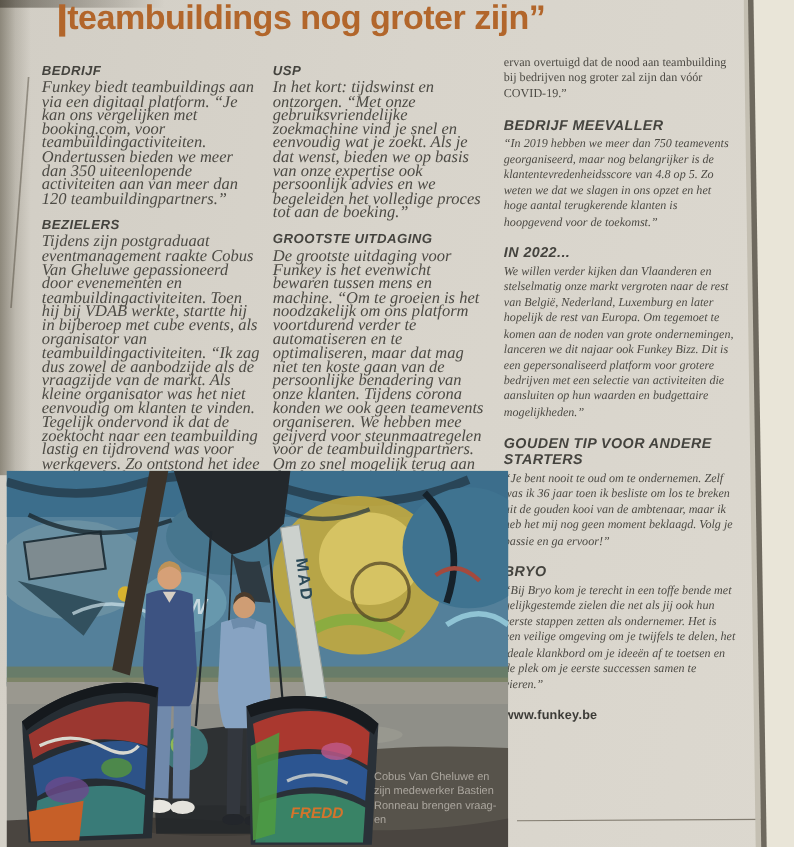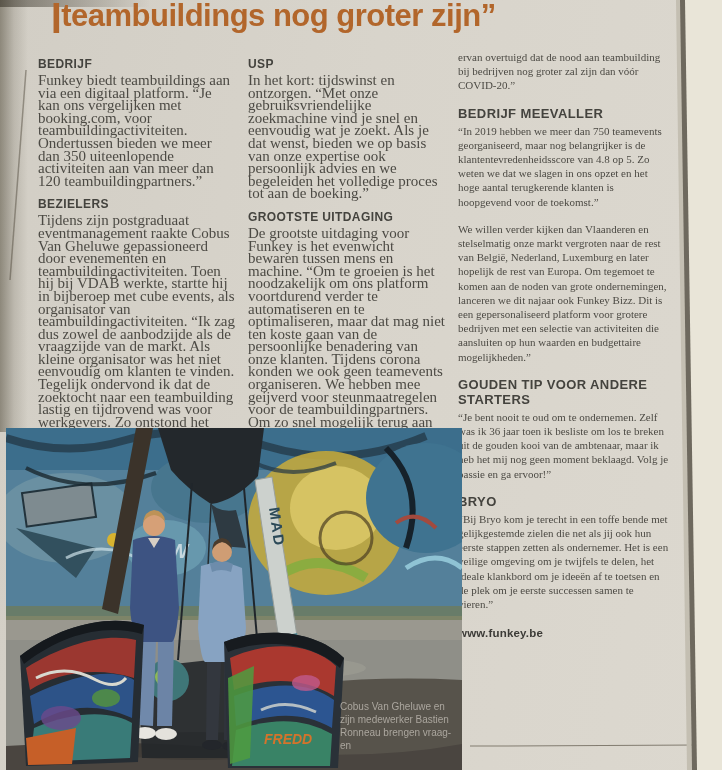--- a/index.html
+++ b/index.html
@@ -14,21 +14,21 @@
     background:linear-gradient(90deg,rgba(58,53,42,0.6),rgba(58,53,42,0));}
   .left-crease{position:absolute;left:0;top:0;}
   .headline{position:absolute;left:52px;top:-2px;margin:0;white-space:nowrap;
     font-family:"Liberation Sans",sans-serif;font-weight:800;font-size:31px;
     letter-spacing:-0.5px;color:#b2662b;}
   .crop-mark{display:inline-block;transform:scaleX(1.4);margin-right:1px;}
   .col{position:absolute;top:57px;}
   .col1{left:38px;width:198px;}
   .col2{left:248px;width:198px;}
   .col3{left:458px;top:50px;width:211px;}
-  .sec{margin:0 0 10px 0;}
+  .sec{margin:0 0 10px 0;font-style:italic;}
   .col3 .sec{margin:0 0 13px 0;}
   .sec-h{font-family:"Liberation Sans",sans-serif;font-size:12px;font-weight:600;
     color:#44433e;letter-spacing:0.4px;margin:0 0 3px 0;}
   .col3 .sec-h{font-size:13px;}
   .body-p{font-size:15px;line-height:12.6px;color:#4c4a44;margin:0;}
   .col3 .body-p{font-size:11px;line-height:14.2px;}
   .contin{margin:0 0 13px 0;}
   .website{font-family:Liberation Sans, sans-serif;font-weight:700;font-size:11.5px;
     color:#3c3b37;margin-top:16px;letter-spacing:0.2px;}
   .photo{position:absolute;left:6px;top:428px;width:456px;height:342px;}
@@ -69,26 +69,27 @@
       <h2 class="sec-h">USP</h2>
       <p class="body-p">In het kort: tijdswinst en ontzorgen. “Met onze gebruiksvriendelijke zoekmachine vind je snel en eenvoudig wat je zoekt. Als je dat wenst, bieden we op basis van onze expertise ook persoonlijk advies en we begeleiden het volledige proces tot aan de boeking.”</p>
     </section>
     <section class="sec">
       <h2 class="sec-h">GROOTSTE UITDAGING</h2>
       <p class="body-p">De grootste uitdaging voor Funkey is het evenwicht bewaren tussen mens en machine. “Om te groeien is het noodzakelijk om ons platform voortdurend verder te automatiseren en te optimaliseren, maar dat mag niet ten koste gaan van de persoonlijke benadering van onze klanten. Tijdens corona konden we ook geen teamevents organiseren. We hebben mee geijverd voor steunmaatregelen voor de teambuildingpartners. Om zo snel mogelijk terug aan de slag te kunnen, hebben we een protocol opgesteld om ‘corona-proof’ teambuildings aan te bieden en we hebben verschillende online activiteiten aan ons platform toegevoegd. We zijn</p>
     </section>
   </div>
 
   <div class="col col3">
-    <p class="body-p contin">ervan overtuigd dat de nood aan teambuilding bij bedrijven nog groter zal zijn dan vóór COVID-20.”</p>
+    <p class="body-p contin">ervan overtuigd dat de nood aan teambuilding bij bedrijven nog groter zal zijn dan vóór COVID-19.”</p>
     <section class="sec">
       <h2 class="sec-h">BEDRIJF MEEVALLER</h2>
       <p class="body-p">“In 2019 hebben we meer dan 750 teamevents georganiseerd, maar nog belangrijker is de klantentevredenheidsscore van 4.8 op 5. Zo weten we dat we slagen in ons opzet en het hoge aantal terugkerende klanten is hoopgevend voor de toekomst.”</p>
     </section>
     <section class="sec">
+      <h2 class="sec-h">IN 2022...</h2>
       <p class="body-p">We willen verder kijken dan Vlaanderen en stelselmatig onze markt vergroten naar de rest van België, Nederland, Luxemburg en later hopelijk de rest van Europa. Om tegemoet te komen aan de noden van grote ondernemingen, lanceren we dit najaar ook Funkey Bizz. Dit is een gepersonaliseerd platform voor grotere bedrijven met een selectie van activiteiten die aansluiten op hun waarden en budgettaire mogelijkheden.”</p>
     </section>
     <section class="sec">
       <h2 class="sec-h">GOUDEN TIP VOOR ANDERE STARTERS</h2>
       <p class="body-p">“Je bent nooit te oud om te ondernemen. Zelf was ik 36 jaar toen ik besliste om los te breken uit de gouden kooi van de ambtenaar, maar ik heb het mij nog geen moment beklaagd. Volg je passie en ga ervoor!”</p>
     </section>
     <section class="sec">
       <h2 class="sec-h">BRYO</h2>
       <p class="body-p">“Bij Bryo kom je terecht in een toffe bende met gelijkgestemde zielen die net als jij ook hun eerste stappen zetten als ondernemer. Het is een veilige omgeving om je twijfels te delen, het ideale klankbord om je ideeën af te toetsen en de plek om je eerste successen samen te vieren.”</p>
     </section>

